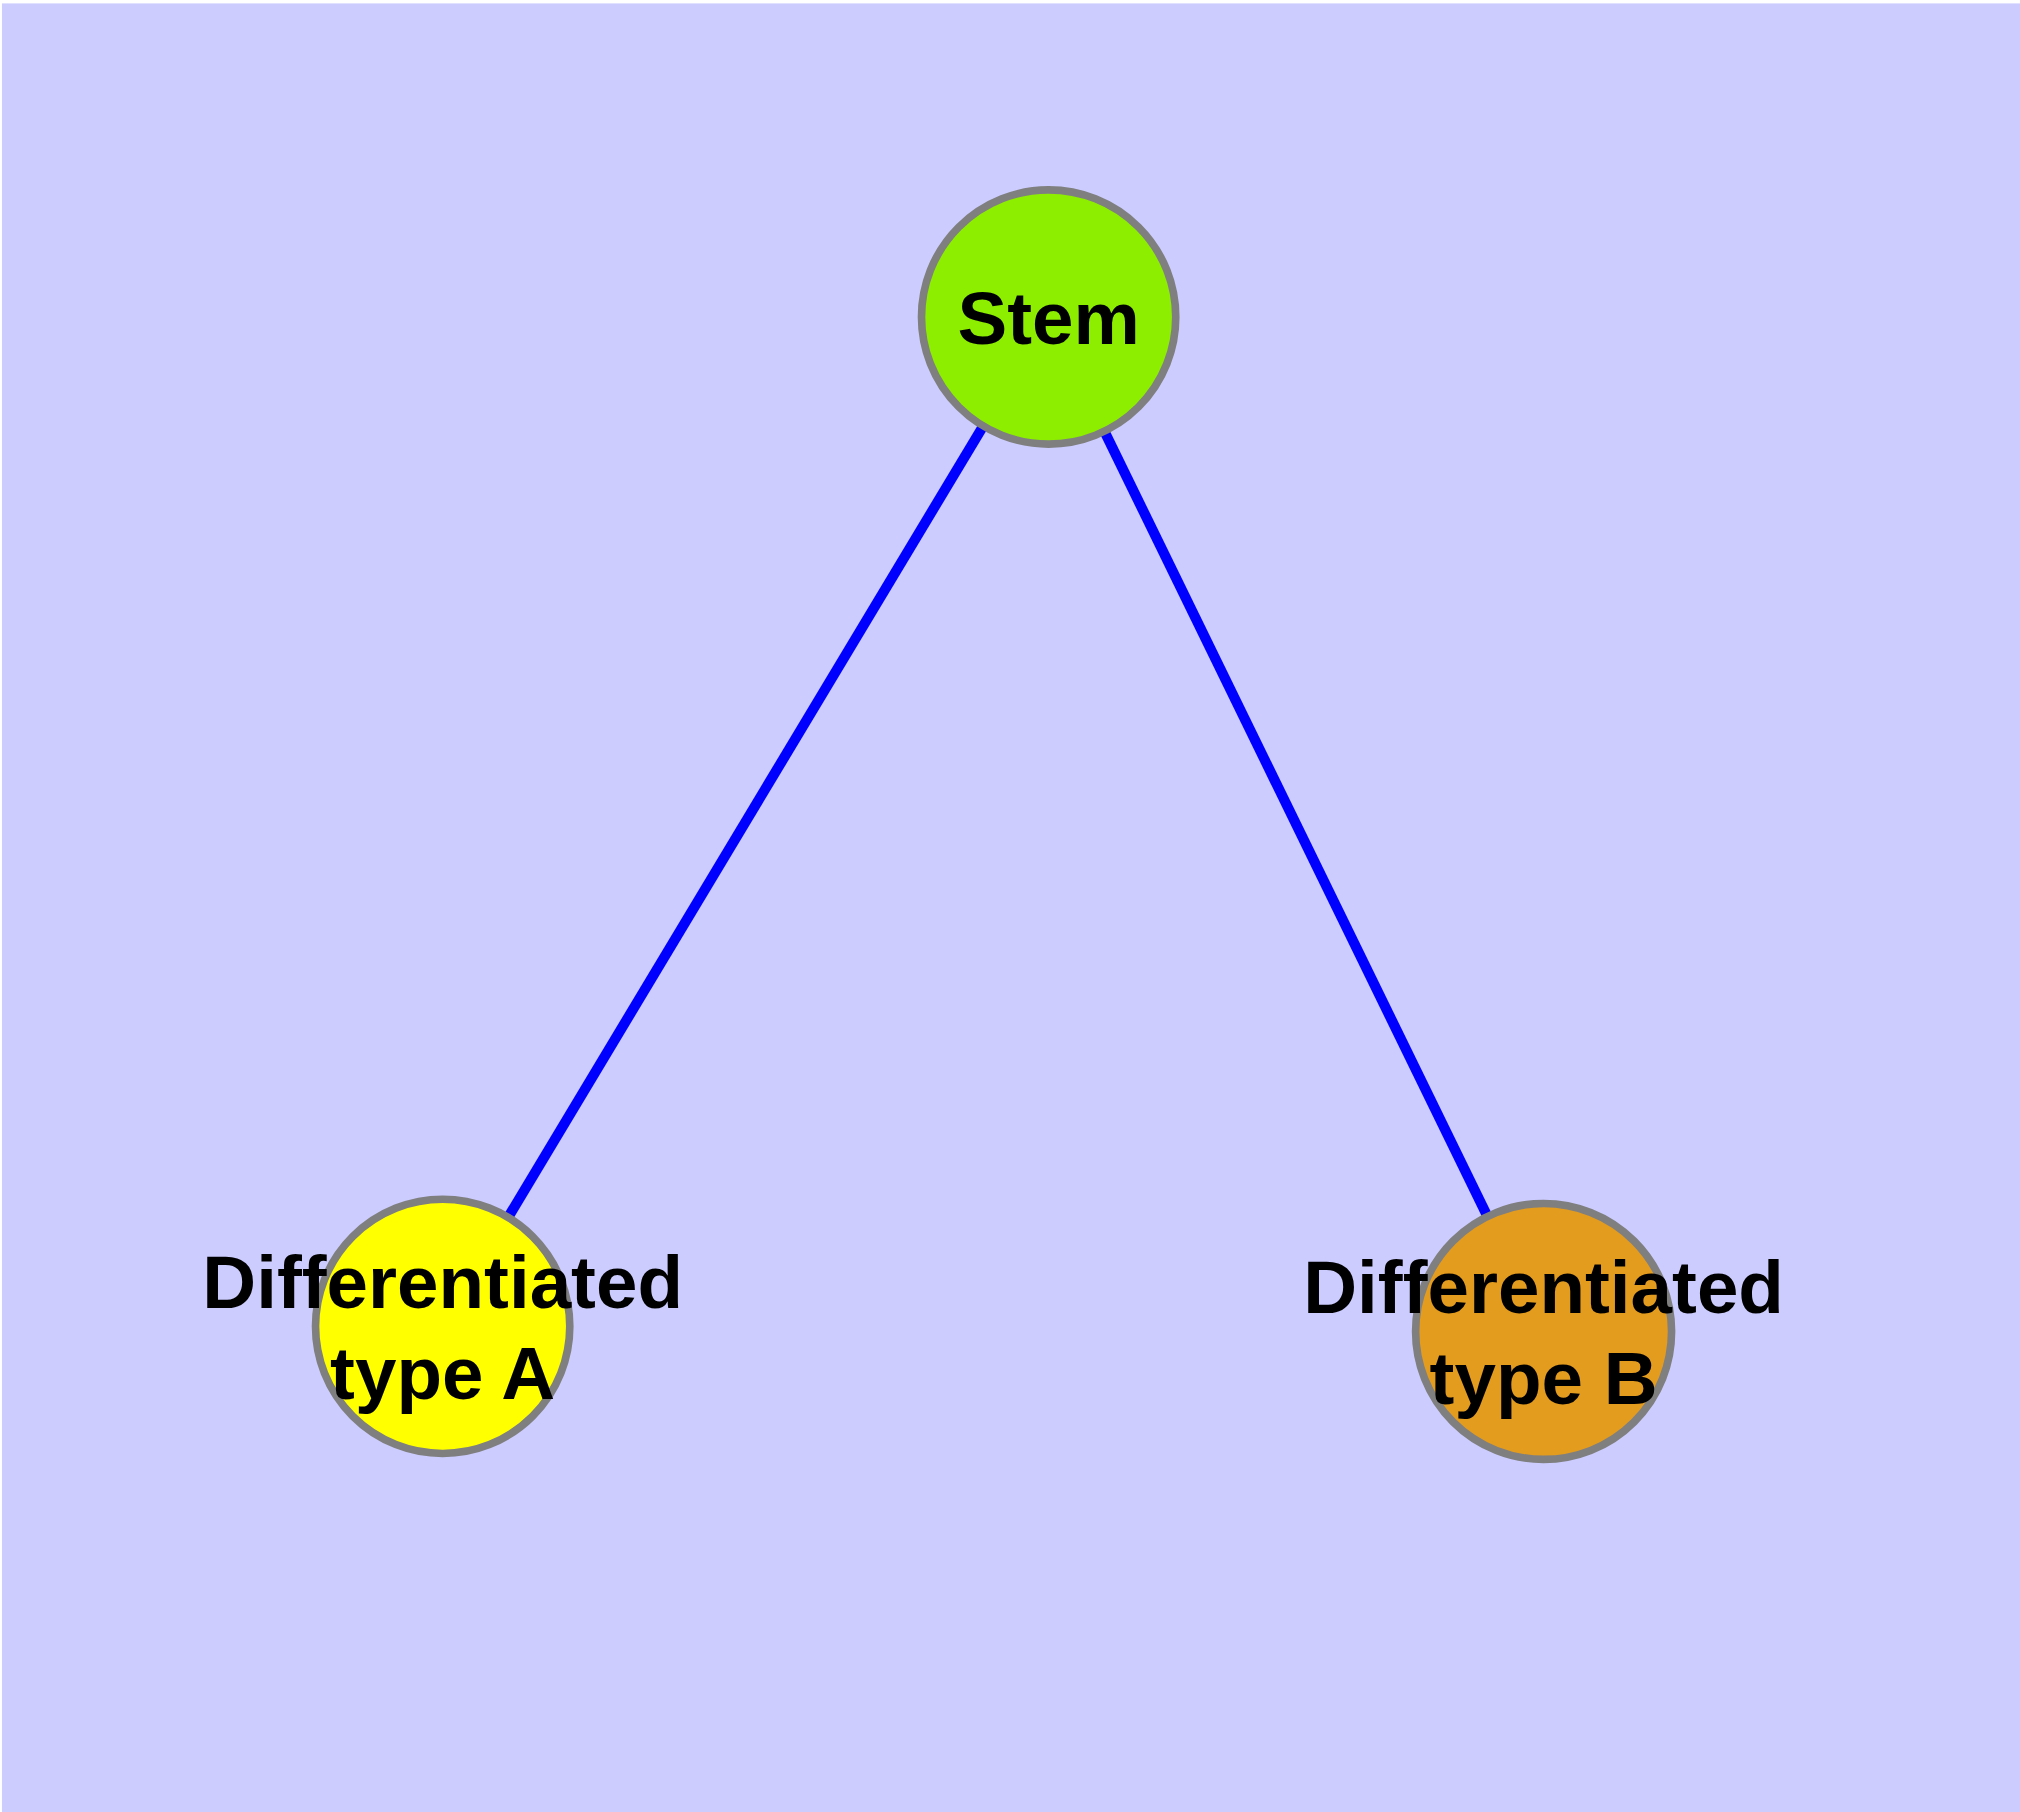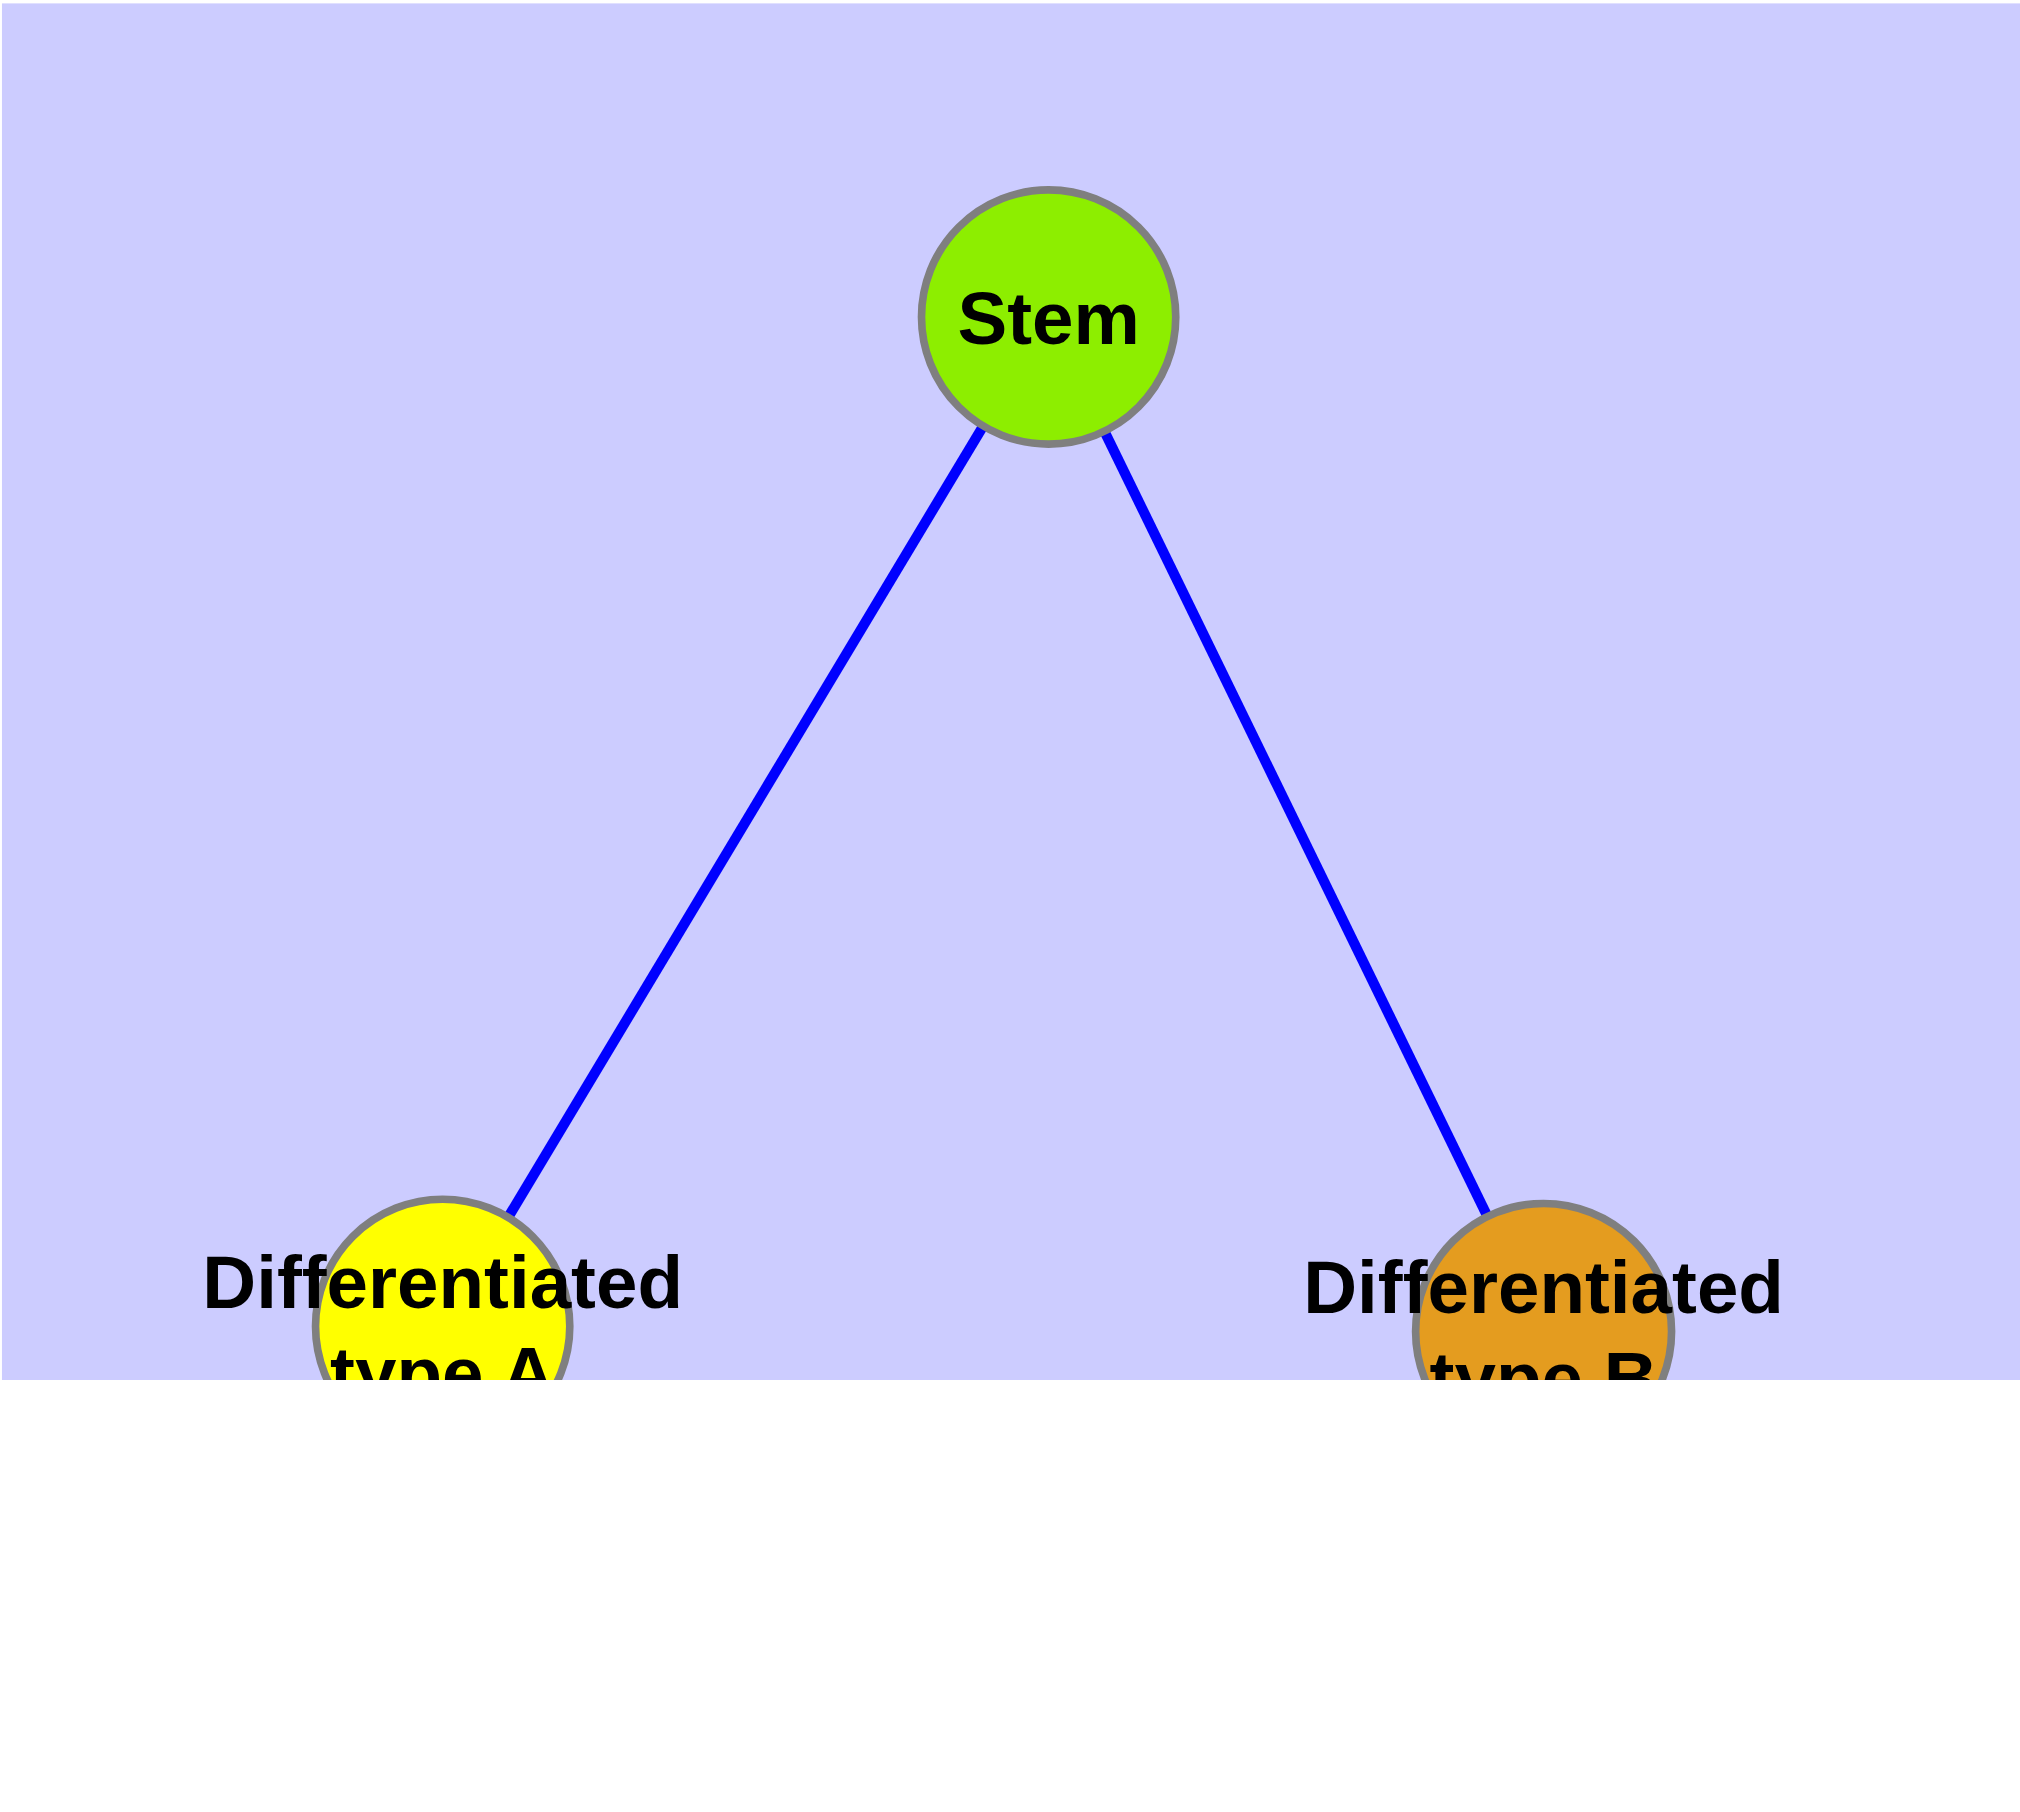--- a/index.html
+++ b/index.html
@@ -3,21 +3,21 @@
 <meta charset="utf-8">
 <style>
   html, body {
     margin: 0;
     padding: 0;
     background: #ffffff;
   }
   .figure-wrap {
     position: relative;
     width: 2021px;
-    height: 1380px;
+    height: 1812px;
     background: #ffffff;
     overflow: hidden;
   }
   .figure-wrap svg {
     display: block;
   }
   .node-label {
     font-family: "Liberation Sans", "DejaVu Sans", sans-serif;
     font-weight: bold;
   }

